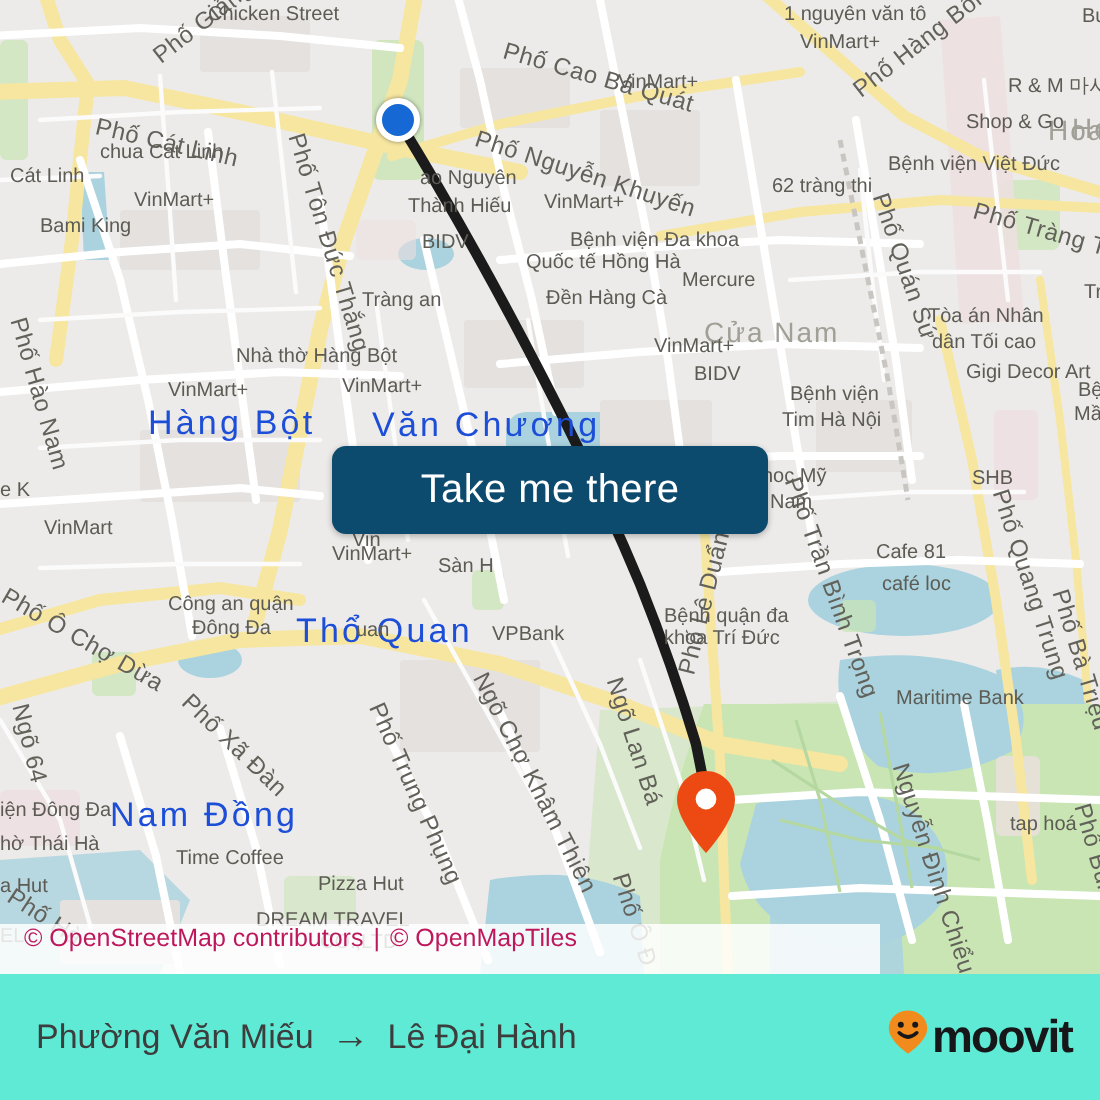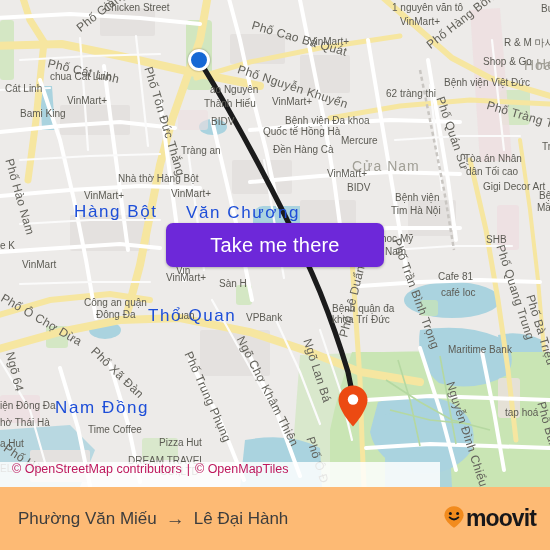--- a/index.html
+++ b/index.html
@@ -32,40 +32,40 @@
   #origin {
     position:absolute; width:22px; height:22px; border-radius:50%;
     background:#1668d4; border:3px solid #fff; left:188px; top:49px;
     box-shadow:0 0 2px rgba(0,0,0,.45);
   }
   #dest { position:absolute; left:338px; top:385px; width:30px; height:42px; }
 
   
   #cta {
     position:absolute; left:166px; top:223px; width:218px; height:44px;
-    background:#6d28d9; border-radius:7px;
+    background:#0c4a6e; border-radius:7px;
     display:flex; align-items:center; justify-content:center;
     color:#fff; font-size:20px; letter-spacing:.2px;
     box-shadow:0 1px 3px rgba(0,0,0,.28);
     cursor:pointer;
   }
 
   
   #attrib {
     position:absolute; left:0; bottom:0; width:440px; height:25px;
     background:rgba(255,255,255,.84);
     display:flex; 
     padding-left:12px; font-size:12.5px; color:#be185d;
   }
   .sep { margin:0 5px; }
 
   
   #footer {
     position:absolute; left:0; top:487px; width:550px; height:63px;
-    background:#fdba74; display:flex; align-items:center;
+    background:#5eead4; display:flex; align-items:center;
     padding:0 14px 0 18px;
   }
   #route-title {
     font-size:17px; color:#3d3d3d; display:flex; align-items:center; gap:9px;
   }
   #route-title .arrow { font-size:19px; color:#3d3d3d; }
   #brand { margin-left:auto; display:flex; align-items:center; gap:1px; }
   #brand .word { font-size:23px; font-weight:bold; color:#17171a; letter-spacing:-.9px; }
 </style>
 </head>

